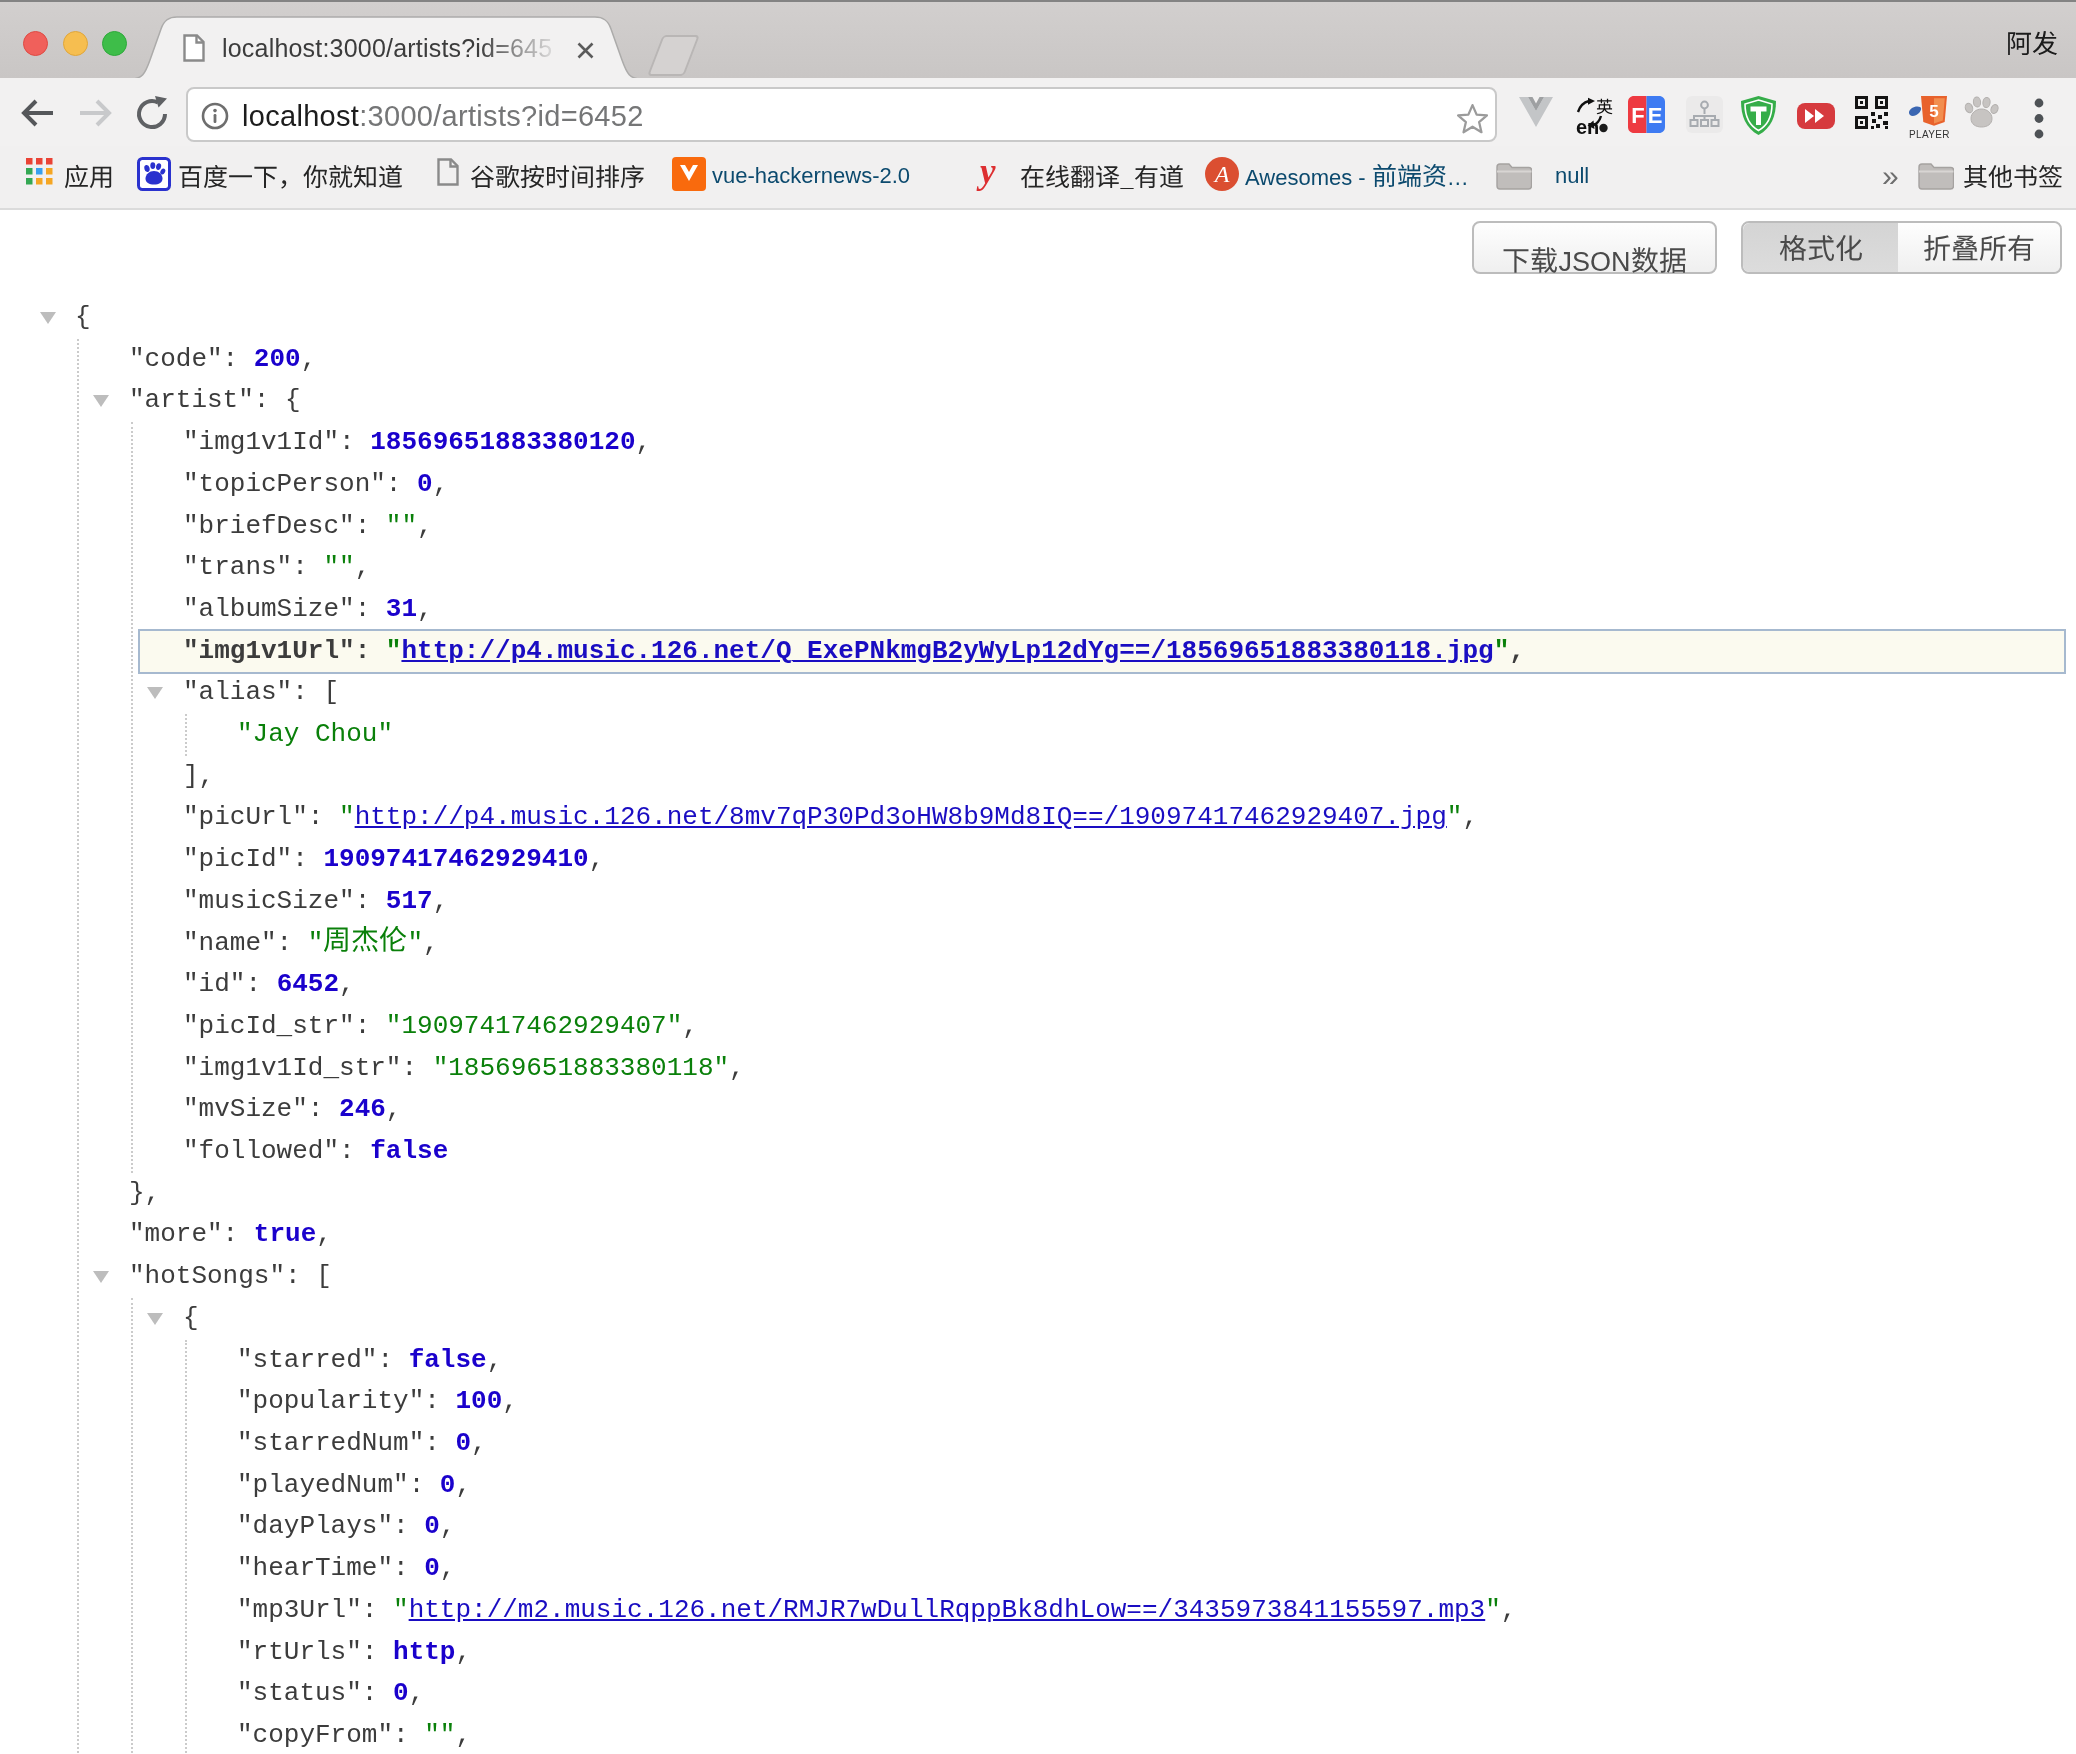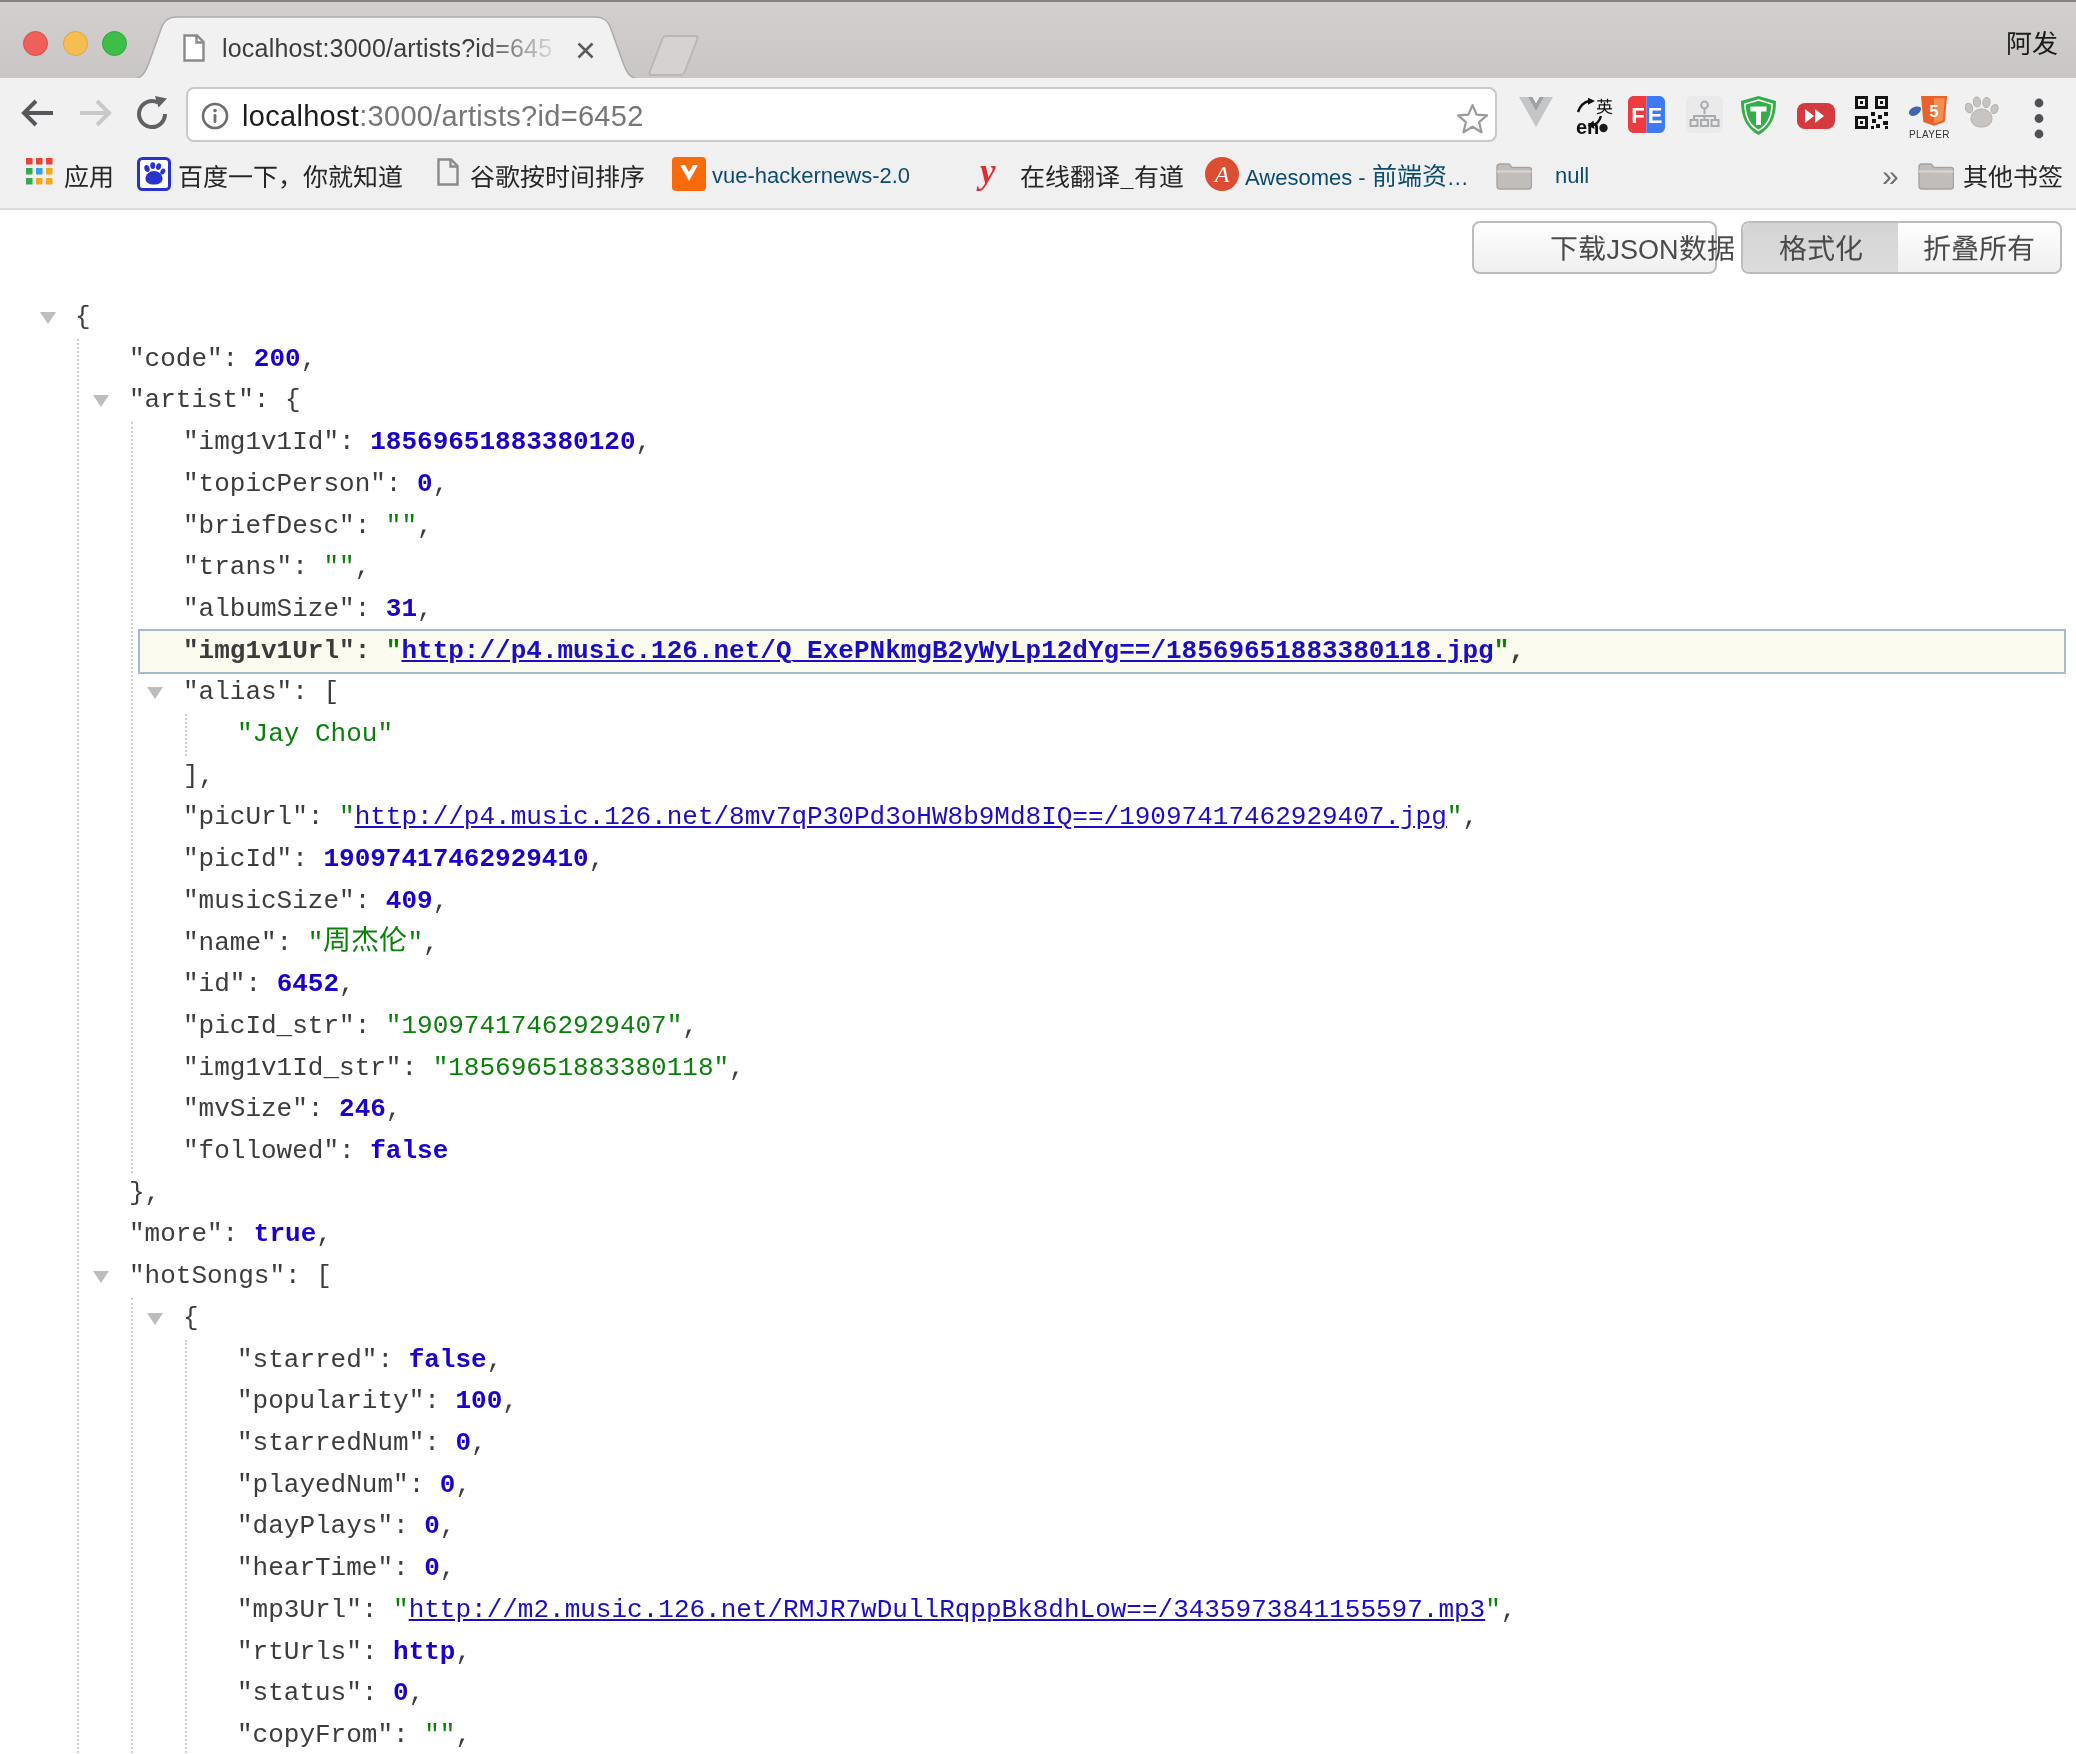--- a/index.html
+++ b/index.html
@@ -17,21 +17,21 @@
 #urlbox{position:absolute;left:186px;top:9px;width:1311px;height:55px;box-sizing:border-box;background:#fff;border:2px solid #C9C9C9;border-radius:8px;}
 #urltext{position:absolute;left:54px;top:11px;font-size:29px;color:#1C1C1C;white-space:nowrap;letter-spacing:0.3px;}
 #urltext .gray{color:#757677;}
 
 #bmbar{left:0;top:146px;width:2076px;height:64px;background:#F1F0F0;border-bottom:2px solid #DBDBDB;box-sizing:border-box;overflow:hidden;}
 .bmtxt{position:absolute;top:17px;color:#0c4a6e;font-size:22px;white-space:nowrap;}
 .bmsvg{position:absolute;top:18px;color:#262626;}
 
 #content{left:0;top:210px;width:2076px;height:1544px;background:#fff;}
 .btn{position:absolute;top:11px;height:53px;box-sizing:border-box;border:2px solid #BCBCBC;border-radius:8px;background:linear-gradient(#FEFEFE,#EFEFEF);color:#4A4A4A;}
-.btn .lab{position:absolute;width:100%;text-align:center;top:11px;font-size:28px;white-space:nowrap;padding-left:48px;}
+.btn .lab{position:absolute;width:100%;text-align:center;top:23px;font-size:28px;white-space:nowrap;}
 #seg-l{background:linear-gradient(#D4D4D4,#DCDCDC);border-right:2px solid #B6B6B6;position:absolute;left:0;top:0;bottom:0;width:155px;border-radius:7px 0 0 7px;}
 #seg-r{position:absolute;right:0;top:0;bottom:0;width:162px;border-radius:0 7px 7px 0;background:linear-gradient(#FEFEFE,#EFEFEF);}
 .seglab{position:absolute;width:100%;text-align:center;top:11px;font-size:28px;color:#4A4A4A;white-space:nowrap;}
 
 #json{position:absolute;left:75px;top:87px;right:10px;font-family:"Liberation Mono",monospace;font-size:26px;line-height:41.7px;color:#3C3C3C;}
 #json ul{list-style:none;margin:0 0 0 2px;padding:0 0 0 50px;border-left:2px dotted #CBCBCB;}
 #json li{position:relative;}
 .num{color:#1A01CC;font-weight:bold;}
 .str{color:#0A800A;}
 a.lnk{color:#1A0DC2;text-decoration:underline;}
@@ -274,21 +274,21 @@
           <li>"trans": <span class="str">""</span>,</li>
           <li>"albumSize": <span class="num">31</span>,</li>
           <li class="hl">"img1v1Url": <span class="str">"<a class="lnk">http://p4.music.126.net/Q_ExePNkmgB2yWyLp12dYg==/18569651883380118.jpg</a>"</span>,</li>
           <li><span class="coll"></span>"alias": [
             <ul>
                 <li><span class="str">"Jay Chou"</span></li>
               </ul>
           ],</li>
           <li>"picUrl": <span class="str">"<a class="lnk">http://p4.music.126.net/8mv7qP30Pd3oHW8b9Md8IQ==/19097417462929407.jpg</a>"</span>,</li>
           <li>"picId": <span class="num">19097417462929410</span>,</li>
-          <li>"musicSize": <span class="num">409</span>,</li>
+          <li>"musicSize": <span class="num">517</span>,</li>
           <li>"name": <span class="str">"<svg class="cjk " width="84.0" height="28" viewBox="0 -880 3000 1000">
                   <path fill="currentColor" d="M148 -792V-468C148 -313 138 -108 33 38C50 47 80 71 93 86C206 -69 222 -302 222 -468V-722H805V-15C805 2 798 8 780 9C763 10 701 11 636 8C647 27 658 60 661 79C751 79 805 78 836 66C868 54 880 32 880 -15V-792ZM467 -702V-615H288V-555H467V-457H263V-395H753V-457H539V-555H728V-615H539V-702ZM312 -311V8H381V-48H701V-311ZM381 -250H631V-108H381Z M1339 -130C1361 -68 1384 14 1392 63L1462 45C1454 -2 1430 -82 1405 -143ZM1549 -130C1579 -70 1611 11 1623 60L1695 40C1682 -9 1648 -88 1616 -146ZM1749 -138C1802 -71 1859 21 1882 80L1951 49C1928 -11 1869 -100 1815 -165ZM1179 -160C1152 -83 1104 2 1055 50L1123 80C1176 25 1222 -63 1249 -142ZM1074 -685V-613H1398C1318 -479 1181 -353 1049 -291C1066 -276 1090 -247 1102 -227C1238 -302 1377 -441 1461 -594V-210H1539V-597C1625 -445 1762 -304 1902 -231C1914 -252 1939 -281 1956 -296C1821 -355 1683 -481 1603 -613H1925V-685H1539V-840H1461V-685Z M2606 -846C2549 -723 2432 -573 2258 -469C2275 -457 2297 -430 2308 -412C2444 -498 2547 -608 2621 -719C2703 -603 2819 -490 2922 -425C2934 -444 2958 -471 2975 -484C2864 -545 2735 -666 2660 -782L2686 -831ZM2790 -424C2711 -370 2590 -306 2488 -261V-472H2413V-56C2413 37 2444 61 2556 61C2580 61 2752 61 2777 61C2876 61 2899 22 2910 -116C2889 -121 2858 -133 2841 -146C2835 -28 2827 -7 2773 -7C2736 -7 2590 -7 2561 -7C2499 -7 2488 -15 2488 -56V-187C2598 -231 2738 -299 2839 -360ZM2262 -839C2209 -687 2121 -537 2028 -440C2042 -422 2064 -383 2072 -365C2102 -398 2132 -437 2160 -478V78H2232V-597C2271 -667 2305 -742 2333 -817Z"></path>
                 </svg>"</span>,</li>
           <li>"id": <span class="num">6452</span>,</li>
           <li>"picId_str": <span class="str">"19097417462929407"</span>,</li>
           <li>"img1v1Id_str": <span class="str">"18569651883380118"</span>,</li>
           <li>"mvSize": <span class="num">246</span>,</li>
           <li>"followed": <span class="num">false</span></li>
         </ul>
       },</li>

